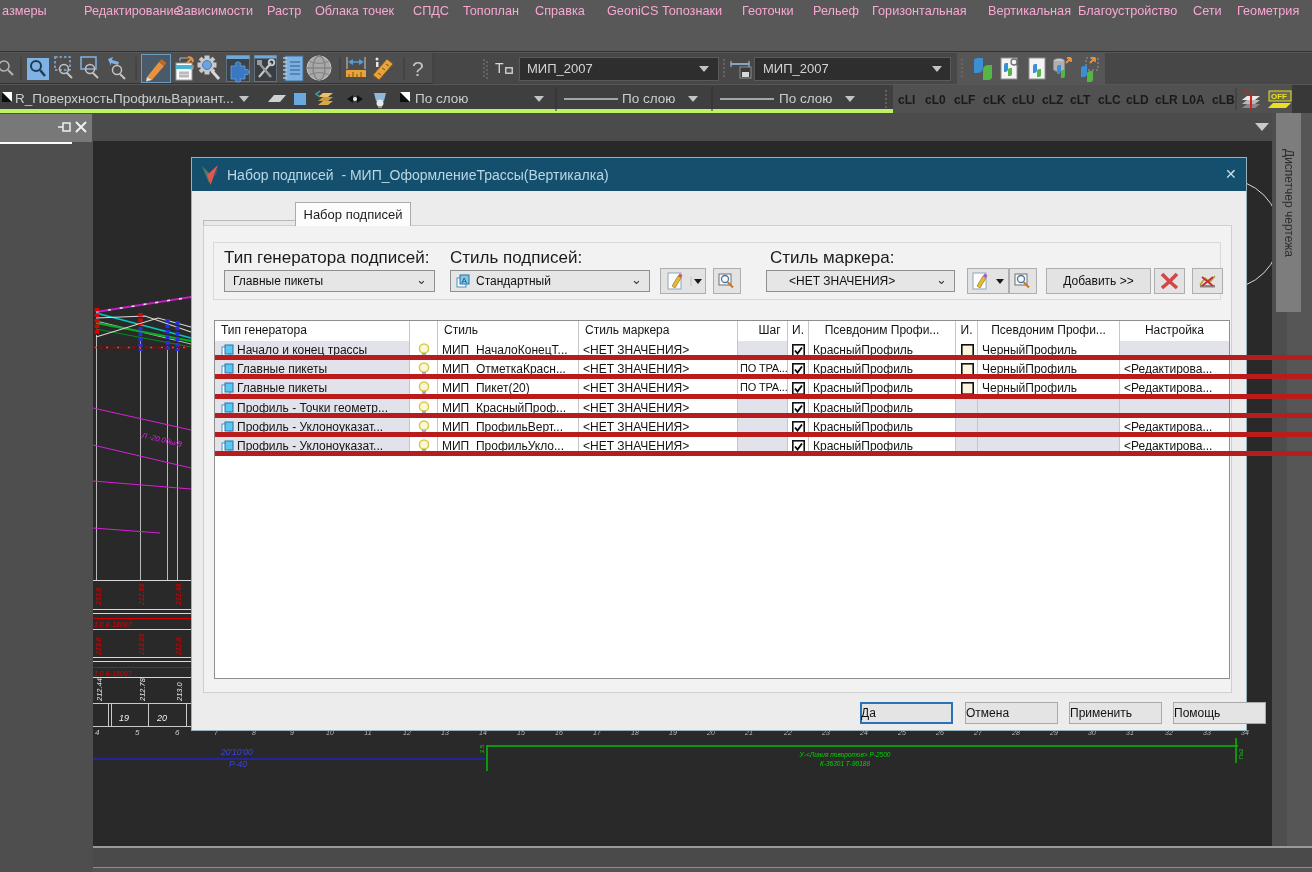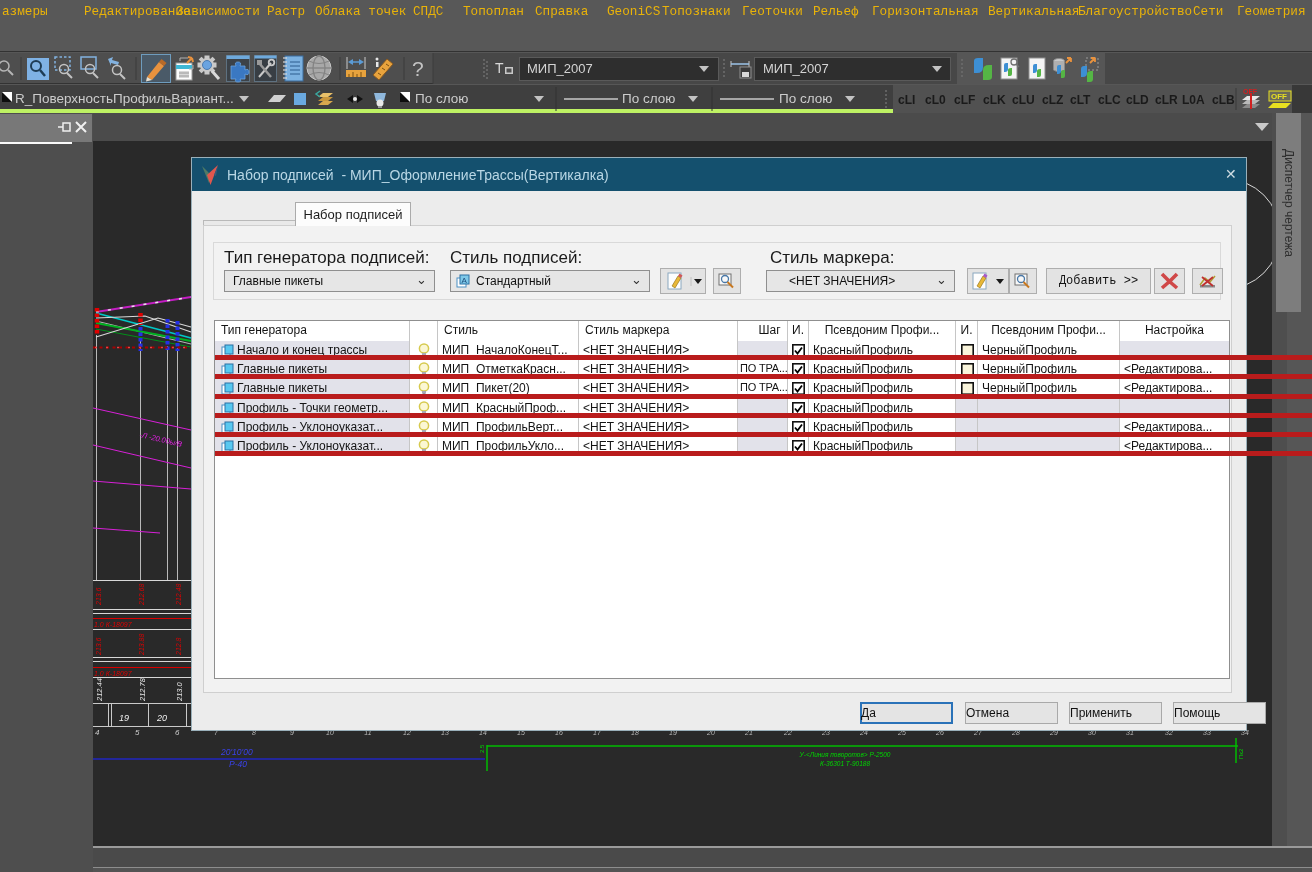--- a/index.html
+++ b/index.html
@@ -3,21 +3,21 @@
 <meta charset="utf-8">
 <style>
   * { margin:0; padding:0; box-sizing:border-box; }
   html,body { width:1312px; height:872px; overflow:hidden; background:#575757;
     font-family:"Liberation Sans", sans-serif; }
   #app { position:relative; width:1312px; height:872px; }
   .abs { position:absolute; }
 
   
   #menubar { left:0; top:0; width:1312px; height:52px; background:#585858; border-bottom:1px solid #323232; }
-  .mi { position:absolute; top:4px; font-size:12.7px; color:#eab308; white-space:nowrap;font-family:Liberation Mono, monospace; }
+  .mi { position:absolute; top:4px; font-size:12.7px; color:#f9a8d4; white-space:nowrap; }
   #tb1 { left:0; top:53px; width:1312px; height:31px; background:#4e4e4e; border-bottom:1px solid #333333; }
   #tb2 { left:0; top:85px; width:1196px; height:28px; background:#3f3f3f; border-bottom:4px solid #bef264; }
 
   
   #leftpanel { left:0; top:113px; width:93px; height:759px; background:#4e4e4e; }
   #palhead { left:0; top:114px; width:92px; height:28px; background:#787878; }
   #topband { left:93px; top:113px; width:1179px; height:28px; background:#4b4b4b; }
   #canvas { left:93px; top:141px; width:1179px; height:705px; background:#292929; }
   #rightbase { left:1272px; top:113px; width:40px; height:733px; background:#4e4e4e; }
   #rightlight { left:1287px; top:113px; width:25px; height:733px; background:#565656; }
@@ -549,21 +549,21 @@
         <path d="M28 10 L36 10 L32 15 Z" fill="#1a1a1a"></path>
       </svg>
     </div>
     <div class="btn pbtn" style="left:817px;top:110px;width:28px;">
       <svg width="26" height="24" style="position:absolute;left:0;top:0;">
         <rect x="5" y="5" width="12" height="11" fill="#f8f8f8" stroke="#707070"></rect>
         <circle cx="11" cy="10" r="3.5" fill="none" stroke="#4878a8" stroke-width="1.3"></circle>
         <line x1="13.5" y1="13" x2="19" y2="18.5" stroke="#c87820" stroke-width="2"></line>
       </svg>
     </div>
-    <div class="btn pbtn txtbtn" style="left:854px;top:110px;width:105px;padding-top:5px;font-family:Liberation Mono, monospace;">Добавить &gt;&gt;</div>
+    <div class="btn pbtn txtbtn" style="left:854px;top:110px;width:105px;padding-top:5px;">Добавить &gt;&gt;</div>
     <div class="btn pbtn" style="left:962px;top:110px;width:31px;">
       <svg width="29" height="24" style="position:absolute;left:0;top:0;">
         <path d="M7 5 L14.5 12.5 M22 5 L14.5 12.5 M7 19 L14.5 12.5 M22 19 L14.5 12.5" stroke="#d04848" stroke-width="3.6"></path>
       </svg>
     </div>
     <div class="btn pbtn" style="left:1000px;top:110px;width:31px;">
       <svg width="29" height="24" style="position:absolute;left:0;top:0;">
         <path d="M7 16 L12 9 L17 13 L22 7" fill="none" stroke="#b0a030" stroke-width="1.5"></path>
         <rect x="7" y="16" width="15" height="2.5" fill="#888888"></rect>
         <path d="M9 8 L20 17 M20 8 L9 17" stroke="#c03030" stroke-width="1.8"></path>

